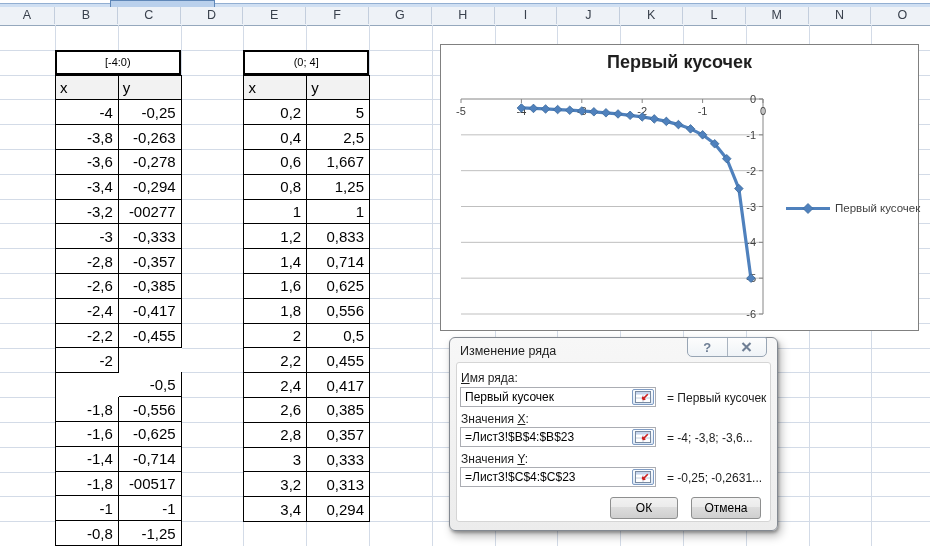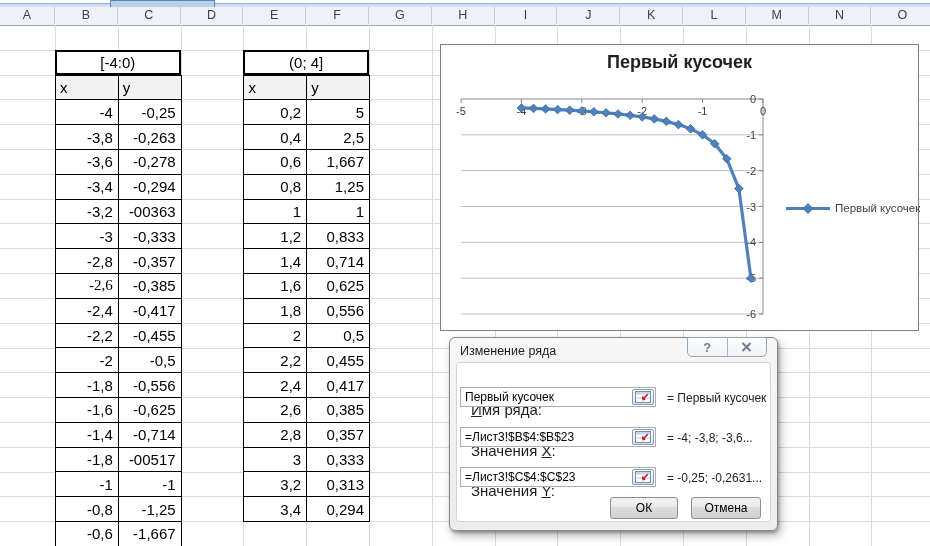--- a/index.html
+++ b/index.html
@@ -13,21 +13,21 @@
                   border:1px solid #5f87b8;}
   
   #colheaders{position:absolute;left:0;top:7px;width:930px;height:18px;background:#eef2f7;
               border-bottom:1px solid #95a8bd;}
   .colhdr{position:absolute;top:0;height:17px;line-height:17px;text-align:center;
           font-size:12.5px;color:#39414d;border-right:1px solid #c3cedd;box-sizing:border-box;}
   
   #grid{position:absolute;left:0;top:0;}
   
   .xl-title{position:absolute;border:2px solid #000;box-sizing:border-box;background:#fff;
-            text-align:center;font-size:15px;color:#000;display:flex;align-items:center;justify-content:center;}
+            text-align:center;font-size:11px;color:#000;display:flex;align-items:center;justify-content:center;}
   .xl-table{position:absolute;border-left:1px solid #000;border-top:1px solid #000;box-sizing:border-box;background:#fff;}
   .xl-row{display:flex;}
   .xl-cell{box-sizing:border-box;border-right:1px solid #000;border-bottom:1px solid #000;
            font-size:15px;color:#000;display:flex;align-items:center;}
   .xl-cell.hd{background:#f2f2f2;justify-content:flex-start;padding-left:4px;}
   .xl-cell.num{justify-content:flex-end;padding-right:5px;}
   
   #chart{position:absolute;left:440px;top:44px;width:479px;height:287px;background:#fff;
          border:1px solid #808080;box-sizing:border-box;}
   #chart-title{position:absolute;left:0;top:7px;width:100%;text-align:center;
@@ -40,21 +40,21 @@
           box-shadow:1px 2px 3px rgba(0,0,0,.28),3px 5px 10px rgba(0,0,0,.28);font-size:12px;color:#1e1e1e;}
   #dlg-title{position:absolute;left:10px;top:6px;font-size:12.5px;}
   #syscluster{position:absolute;right:10px;top:-1px;width:80px;height:20px;display:flex;
               background:linear-gradient(#fdfdfd,#eff3f7);border:1px solid #98a5b4;
               border-radius:2px 2px 5px 5px;box-sizing:border-box;}
   #syscluster .sysbtn{flex:1;display:flex;align-items:center;justify-content:center;cursor:default;}
   #syscluster .sysbtn+.sysbtn{border-left:1px solid #aab4c0;}
   #help-glyph{color:#6f7f95;font-weight:bold;font-size:13px;}
   #dlg-panel{position:absolute;left:6px;top:24px;right:6px;bottom:8px;background:#fff;
              border:1px solid #d5d5d5;border-radius:3px;}
-  .fld-label{position:absolute;left:14px;font-size:15px;margin-top:30px;}
+  .fld-label{position:absolute;left:4px;font-size:12px;}
   .fld-label .accel{text-decoration:underline;}
   .fld-box{position:absolute;left:3px;width:196px;height:20px;border:1px solid #abadb3;
            box-sizing:border-box;background:#fff;}
   .fld-box input{position:absolute;left:0;top:0;width:168px;height:18px;border:none;outline:none;
                  padding:0 0 0 4px;font-size:12px;font-family:inherit;color:#000;background:transparent;}
   .picker{position:absolute;right:1px;top:1px;width:22px;height:16px;padding:0;margin:0;
           border:1px solid #7f9cc4;background:linear-gradient(#fbfdff,#dce8f6);
           border-radius:2px;display:flex;align-items:center;justify-content:center;}
   .fld-result{position:absolute;left:210px;font-size:12px;white-space:nowrap;}
   .winbtn{position:absolute;height:22px;font-size:12px;font-family:inherit;color:#000;
@@ -145,45 +145,45 @@
         <div class="xl-row">
           <div class="xl-cell num" style="width: 62.8px; height: 24.8095px;">-3,6</div>
           <div class="xl-cell num" style="width: 62.8px; height: 24.8095px;">-0,278</div>
         </div>
         <div class="xl-row">
           <div class="xl-cell num" style="width: 62.8px; height: 24.8095px;">-3,4</div>
           <div class="xl-cell num" style="width: 62.8px; height: 24.8095px;">-0,294</div>
         </div>
         <div class="xl-row">
           <div class="xl-cell num" style="width: 62.8px; height: 24.8095px;">-3,2</div>
-          <div class="xl-cell num" style="width: 62.8px; height: 24.8095px;">-00363</div>
+          <div class="xl-cell num" style="width: 62.8px; height: 24.8095px;">-00277</div>
         </div>
         <div class="xl-row">
           <div class="xl-cell num" style="width: 62.8px; height: 24.8095px;">-3</div>
           <div class="xl-cell num" style="width: 62.8px; height: 24.8095px;">-0,333</div>
         </div>
         <div class="xl-row">
           <div class="xl-cell num" style="width: 62.8px; height: 24.8095px;">-2,8</div>
           <div class="xl-cell num" style="width: 62.8px; height: 24.8095px;">-0,357</div>
         </div>
         <div class="xl-row">
-          <div class="xl-cell num" style="width: 62.8px; height: 24.8095px; font-family: Liberation Serif, serif;">-2,6</div>
+          <div class="xl-cell num" style="width: 62.8px; height: 24.8095px;">-2,6</div>
           <div class="xl-cell num" style="width: 62.8px; height: 24.8095px; text-align: right;">-0,385</div>
         </div>
         <div class="xl-row">
           <div class="xl-cell num" style="width: 62.8px; height: 24.8095px;">-2,4</div>
           <div class="xl-cell num" style="width: 62.8px; height: 24.8095px;">-0,417</div>
         </div>
         <div class="xl-row">
           <div class="xl-cell num" style="width: 62.8px; height: 24.8095px;">-2,2</div>
           <div class="xl-cell num" style="width: 62.8px; height: 24.8095px;">-0,455</div>
         </div>
         <div class="xl-row">
           <div class="xl-cell num" style="width: 62.8px; height: 24.8095px;">-2</div>
-          <div class="xl-cell num" style="width: 62.8px; height: 24.8095px;">-0,5</div>
+          <div class="xl-cell num" style="width: 62.8px; height: 24.8095px; margin-top: 24px;">-0,5</div>
         </div>
         <div class="xl-row">
           <div class="xl-cell num" style="width: 62.8px; height: 24.8095px;">-1,8</div>
           <div class="xl-cell num" style="width: 62.8px; height: 24.8095px;">-0,556</div>
         </div>
         <div class="xl-row">
           <div class="xl-cell num" style="width: 62.8px; height: 24.8095px;">-1,6</div>
           <div class="xl-cell num" style="width: 62.8px; height: 24.8095px;">-0,625</div>
         </div>
         <div class="xl-row">

